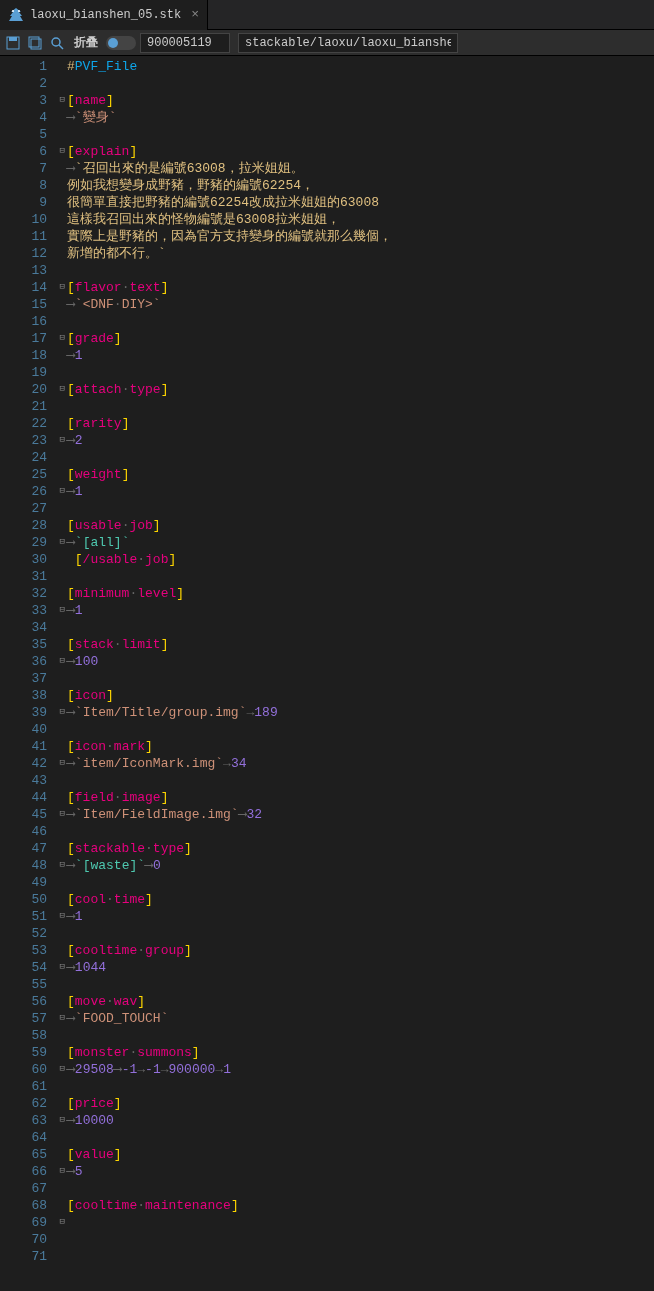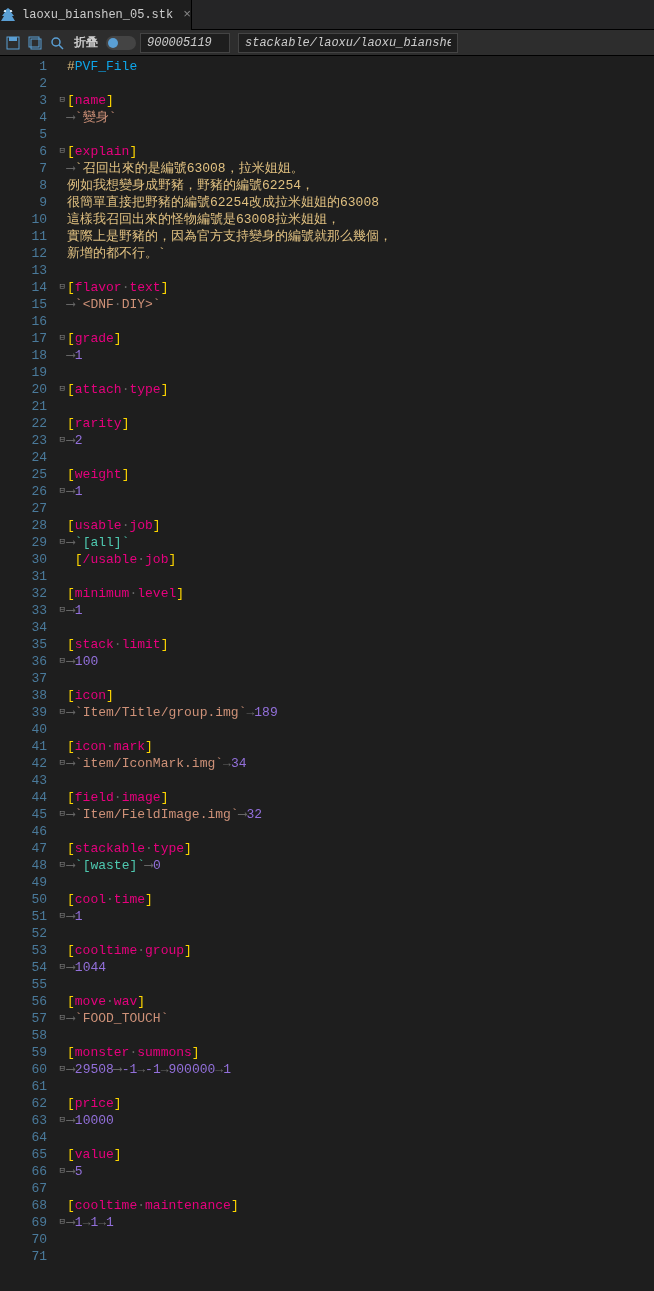--- a/index.html
+++ b/index.html
@@ -17,21 +17,21 @@
   height: 30px;
   display: flex;
   align-items: center;
   border-bottom: 1px solid #000;
 }
 .tab {
   background: #1e1e1e;
   height: 30px;
   display: flex;
   align-items: center;
-  padding: 0 0;
+  padding: 0 8px;
   border-right: 1px solid #000;
 }
 .tab-icon {
   width: 16px;
   height: 16px;
   margin-right: 6px;
   display: flex;
   align-items: center;
   justify-content: center;
 }
@@ -85,21 +85,20 @@
   top: 2px;
 }
 .input-box {
   background: #1e1e1e;
   border: 1px solid #444;
   color: #ccc;
   padding: 1px 6px;
   font-size: 12px;
   font-family: inherit;
   height: 20px;
-  font-style: italic;
 }
 .input1 { width: 90px; }
 .input2 { width: 220px; margin-left: 4px; }
 .editor {
   display: flex;
   height: calc(100% - 56px);
 }
 .gutter {
   background: #1e1e1e;
   width: 55px;
@@ -324,16 +323,15 @@
       <div class="code-line"><span class="c-brace">[</span><span class="c-magenta">monster</span><span class="dot">·</span><span class="c-magenta">summons</span><span class="c-brace">]</span></div>
       <div class="code-line"><span class="arrow">⟶</span><span class="c-purple">29508</span><span class="arrow">⟶</span><span class="c-purple">-1</span><span class="arrow">→</span><span class="c-purple">-1</span><span class="arrow">→</span><span class="c-purple">900000</span><span class="arrow">→</span><span class="c-purple">1</span></div>
       <div class="code-line">&nbsp;</div>
       <div class="code-line"><span class="c-brace">[</span><span class="c-magenta">price</span><span class="c-brace">]</span></div>
       <div class="code-line"><span class="arrow">⟶</span><span class="c-purple">10000</span></div>
       <div class="code-line">&nbsp;</div>
       <div class="code-line"><span class="c-brace">[</span><span class="c-magenta">value</span><span class="c-brace">]</span></div>
       <div class="code-line"><span class="arrow">⟶</span><span class="c-purple">5</span></div>
       <div class="code-line">&nbsp;</div>
       <div class="code-line"><span class="c-brace">[</span><span class="c-magenta">cooltime</span><span class="dot">·</span><span class="c-magenta">maintenance</span><span class="c-brace">]</span></div>
-      <div class="code-line"><span class="arrow">⟶</span><span class="c-purple">1</span><span class="arrow">→</span><span class="c-purple">1</span><span class="arrow">→</span><span class="c-purple">1</span></div>
       <div class="code-line">&nbsp;</div>
     </div>
 </div>
 
 </body></html>

